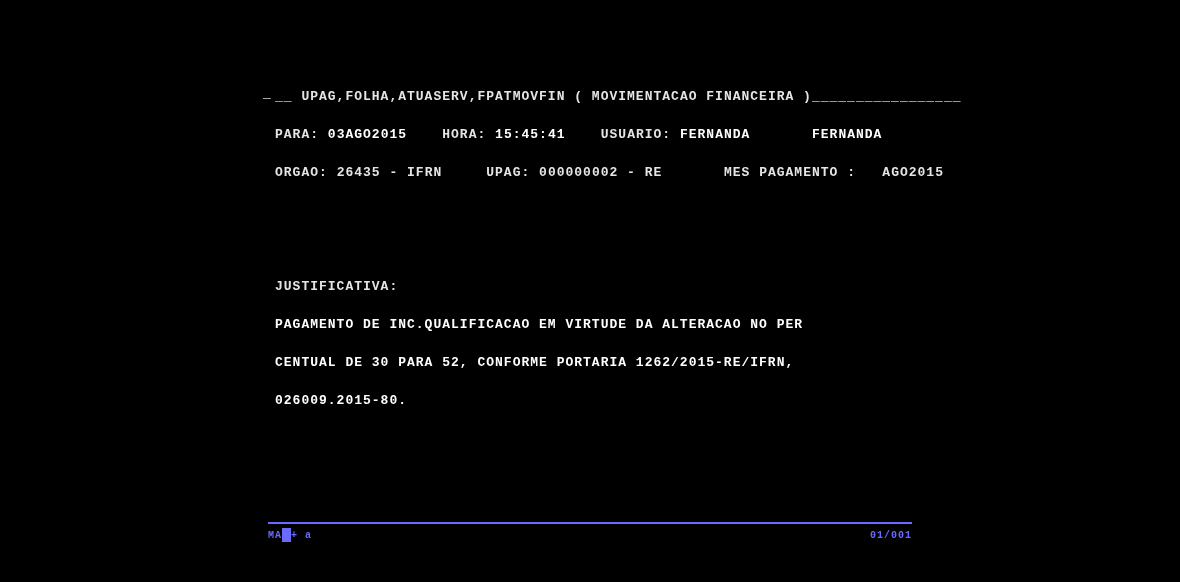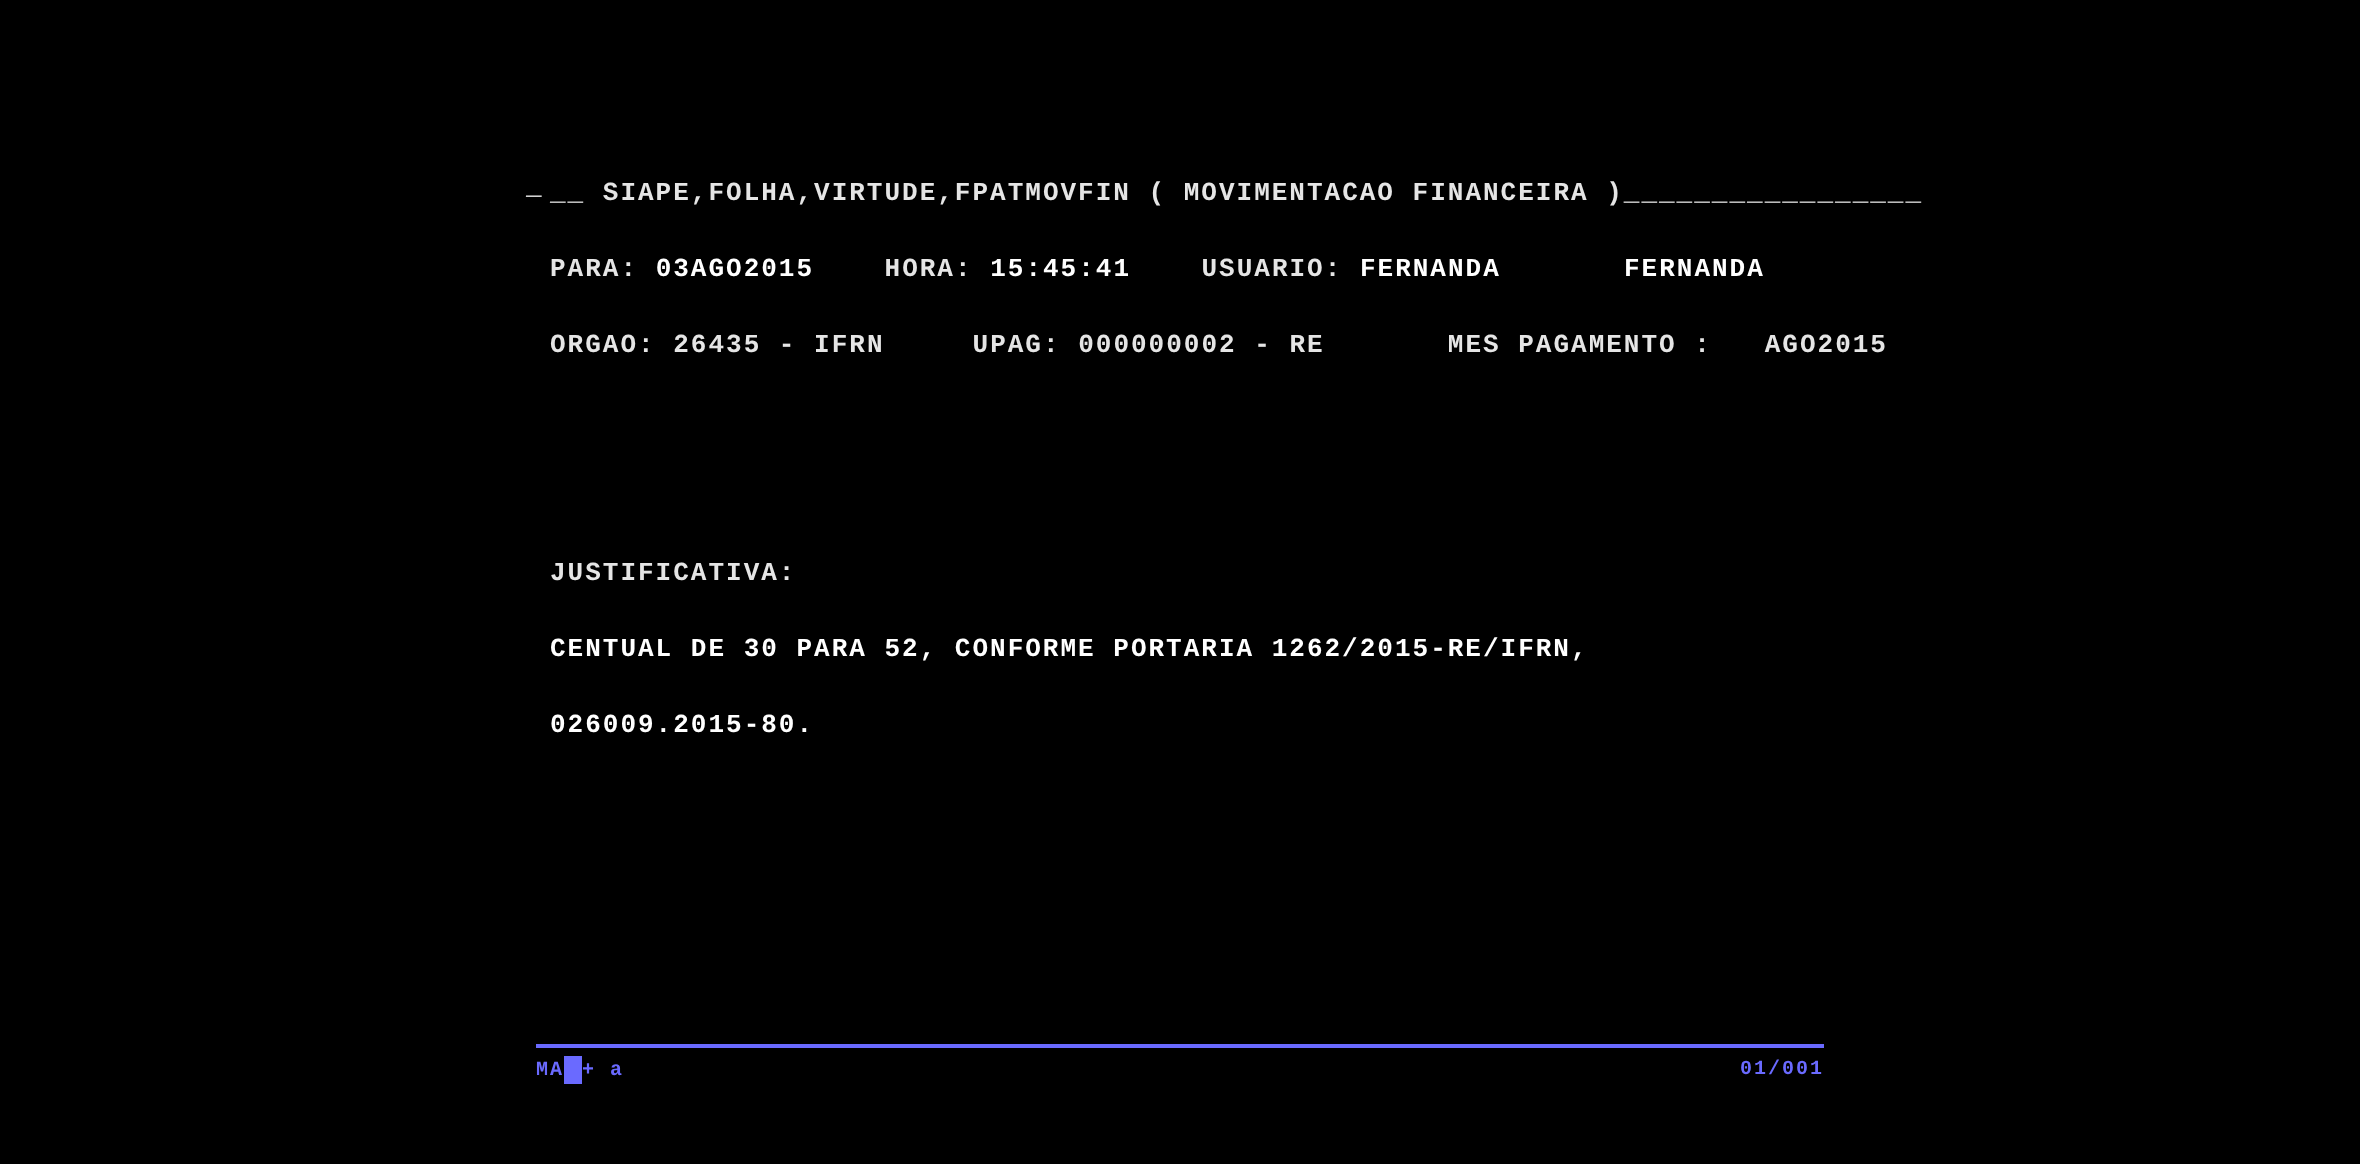--- a/index.html
+++ b/index.html
@@ -64,26 +64,27 @@
   .line { display: block; }
 </style>
 </head>
 <body>
 
 <div class="screen">
 
   <span class="cursor-mark">_</span>
 
   <div class="content">
-<span class="line"><span class="cyan">__ </span><span class="cyan">SIAPE,FOLHA,VIRTUDE,FPATMOVFIN</span><span class="cyan"> </span><span class="cyan">( MOVIMENTACAO FINANCEIRA )</span><span class="cyan">_________________</span></span>
+<span class="line"><span class="cyan">__ </span><span class="cyan">UPAG,FOLHA,ATUASERV,FPATMOVFIN</span><span class="cyan"> </span><span class="cyan">( MOVIMENTACAO FINANCEIRA )</span><span class="cyan">_________________</span></span>
 <span class="line"><span class="cyan">PARA:</span><span> </span><span>03AGO2015</span><span>    </span><span class="cyan">HORA:</span><span> </span><span>15:45:41</span><span>    </span><span class="cyan">USUARIO:</span><span> </span><span>FERNANDA</span><span>       </span><span>FERNANDA</span></span>
 <span class="line"><span class="cyan">ORGAO:</span><span class="cyan"> </span><span class="cyan">26435 - IFRN</span><span>     </span><span class="cyan">UPAG:</span><span class="cyan"> </span><span class="cyan">000000002 - RE</span><span>       </span><span class="cyan">MES PAGAMENTO :</span><span>   </span><span class="cyan">AGO2015</span></span>
 <span class="line"> </span>
 <span class="line"> </span>
 <span class="line"><span class="cyan">JUSTIFICATIVA:</span></span>
+<span class="line">PAGAMENTO DE INC.QUALIFICACAO EM VIRTUDE DA ALTERACAO NO PER</span>
 <span class="line">CENTUAL DE 30 PARA 52, CONFORME PORTARIA 1262/2015-RE/IFRN,</span>
 <span class="line">026009.2015-80.</span>
 <span class="line"> </span>
 <span class="line"> </span>
 <span class="line"> </span>
 
 
 
 
 

